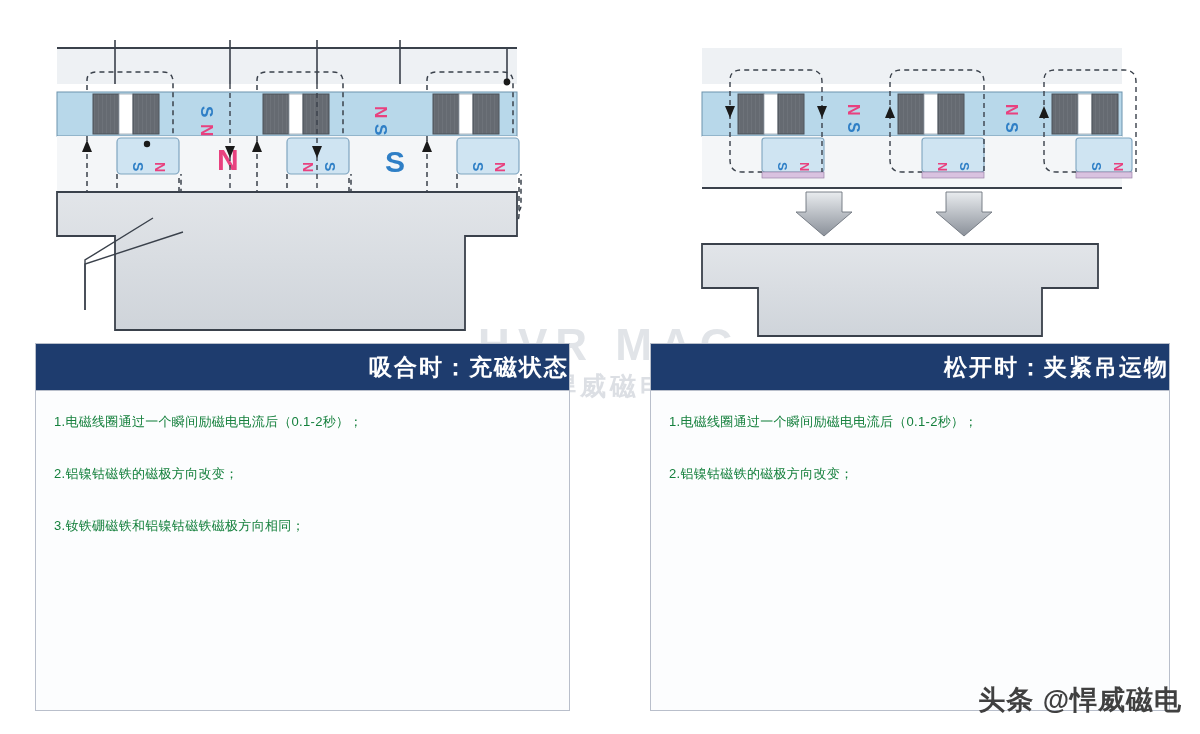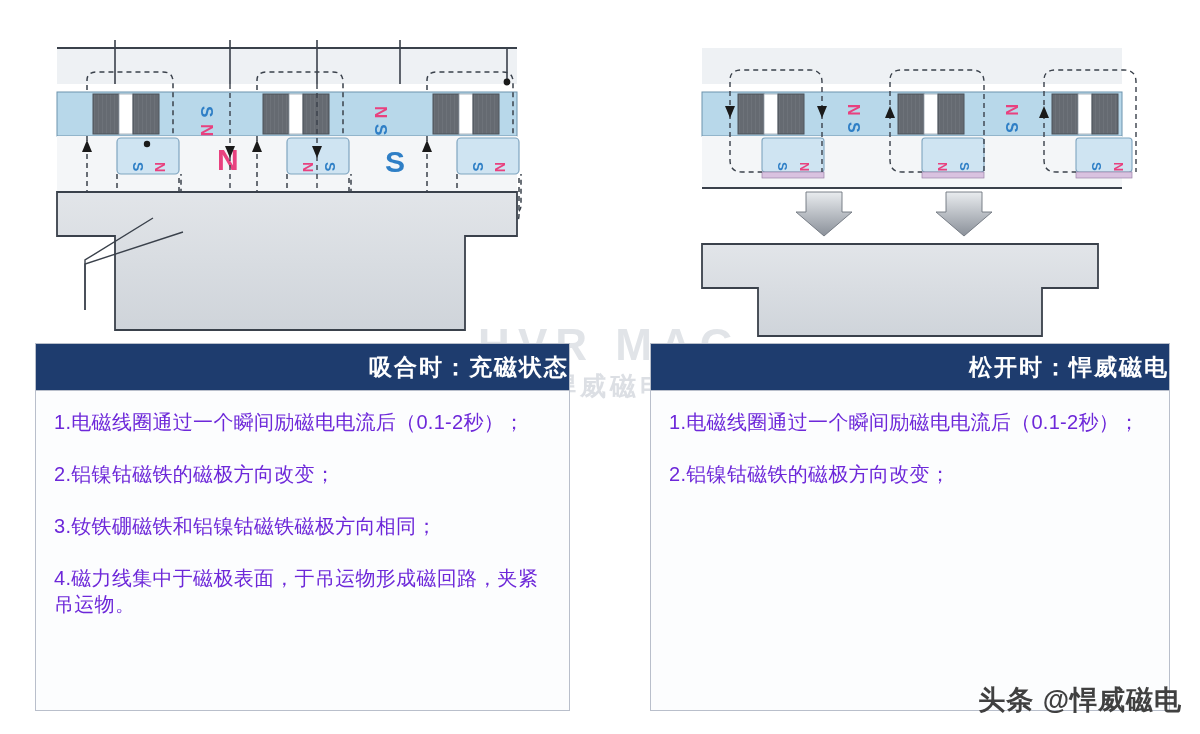--- a/index.html
+++ b/index.html
@@ -47,22 +47,22 @@
     letter-spacing:2px;
     text-align:right;
     line-height:46px;
     height:46px;
     border-bottom:1px solid #b9bfcb;
   }
   .panel-body{
     padding:18px 16px 10px 18px;
   }
   .panel-item{
-    font-size:20px;
-    color:#6d28d9;
+    font-size:13px;
+    color:#15803d;
     line-height:26px;
     margin-bottom:26px;
     letter-spacing:0.3px;
   }
   .panel-item:last-child{margin-bottom:0;}
 
   
   .brand{
     position:absolute;right:18px;bottom:16px;
     font-size:27px;font-weight:bold;color:#404040;
@@ -298,26 +298,25 @@
       <path d="M2 204 L398 204 L398 248 L342 248 L342 296 L58 296 L58 248 L2 248 Z" fill="url(#wgrad2)" stroke="#3a414b" stroke-width="1.8"></path>
     </svg>
   </div>
 
   <div class="panel" style="left:35px;top:343px;width:535px;height:368px;">
     <div class="panel-header">吸合时：充磁状态</div>
     <div class="panel-body">
       <div class="panel-item">1.电磁线圈通过一个瞬间励磁电电流后（0.1-2秒）；</div>
       <div class="panel-item">2.铝镍钴磁铁的磁极方向改变；</div>
       <div class="panel-item">3.钕铁硼磁铁和铝镍钴磁铁磁极方向相同；</div>
-      <div class="panel-item">4.磁力线集中于磁极表面，于吊运物形成磁回路，夹紧吊运物。</div>
     </div>
   </div>
 
   <div class="panel" style="left:650px;top:343px;width:520px;height:368px;">
-    <div class="panel-header">松开时：悍威磁电</div>
+    <div class="panel-header">松开时：夹紧吊运物</div>
     <div class="panel-body">
       <div class="panel-item">1.电磁线圈通过一个瞬间励磁电电流后（0.1-2秒）；</div>
       <div class="panel-item">2.铝镍钴磁铁的磁极方向改变；</div>
     </div>
   </div>
 
   <div class="brand">头条 @悍威磁电</div>
 
 </div>
 

